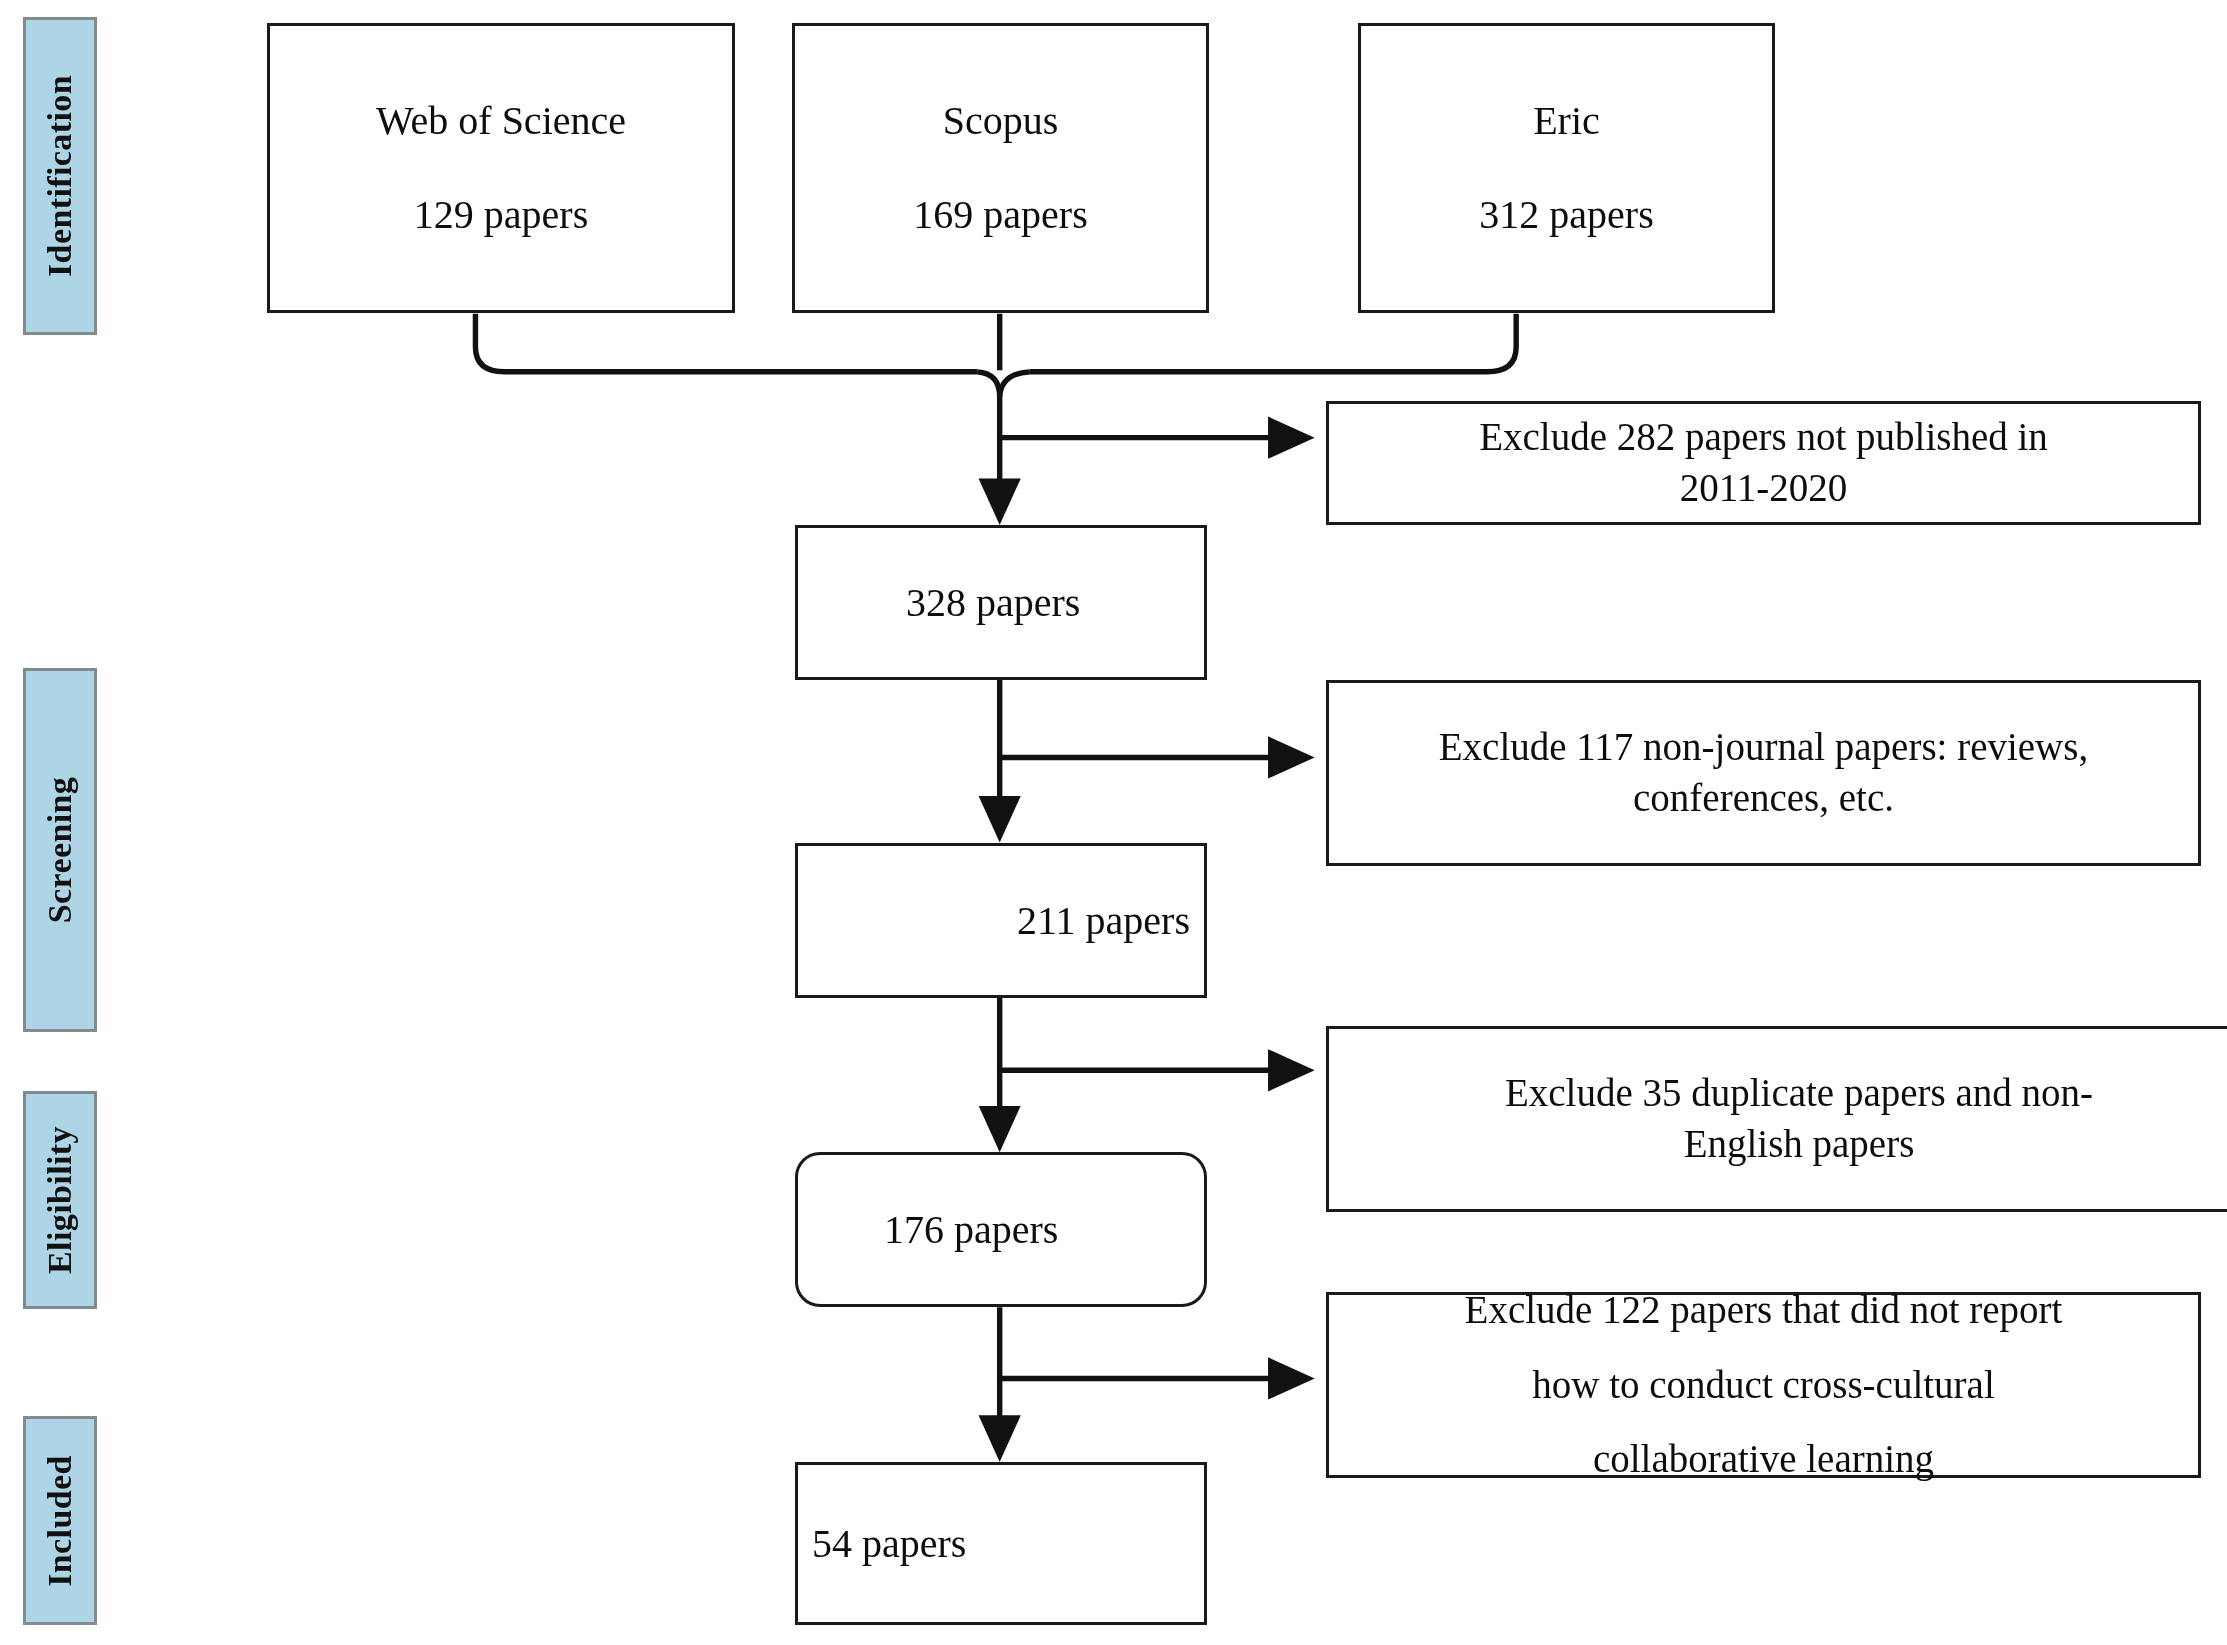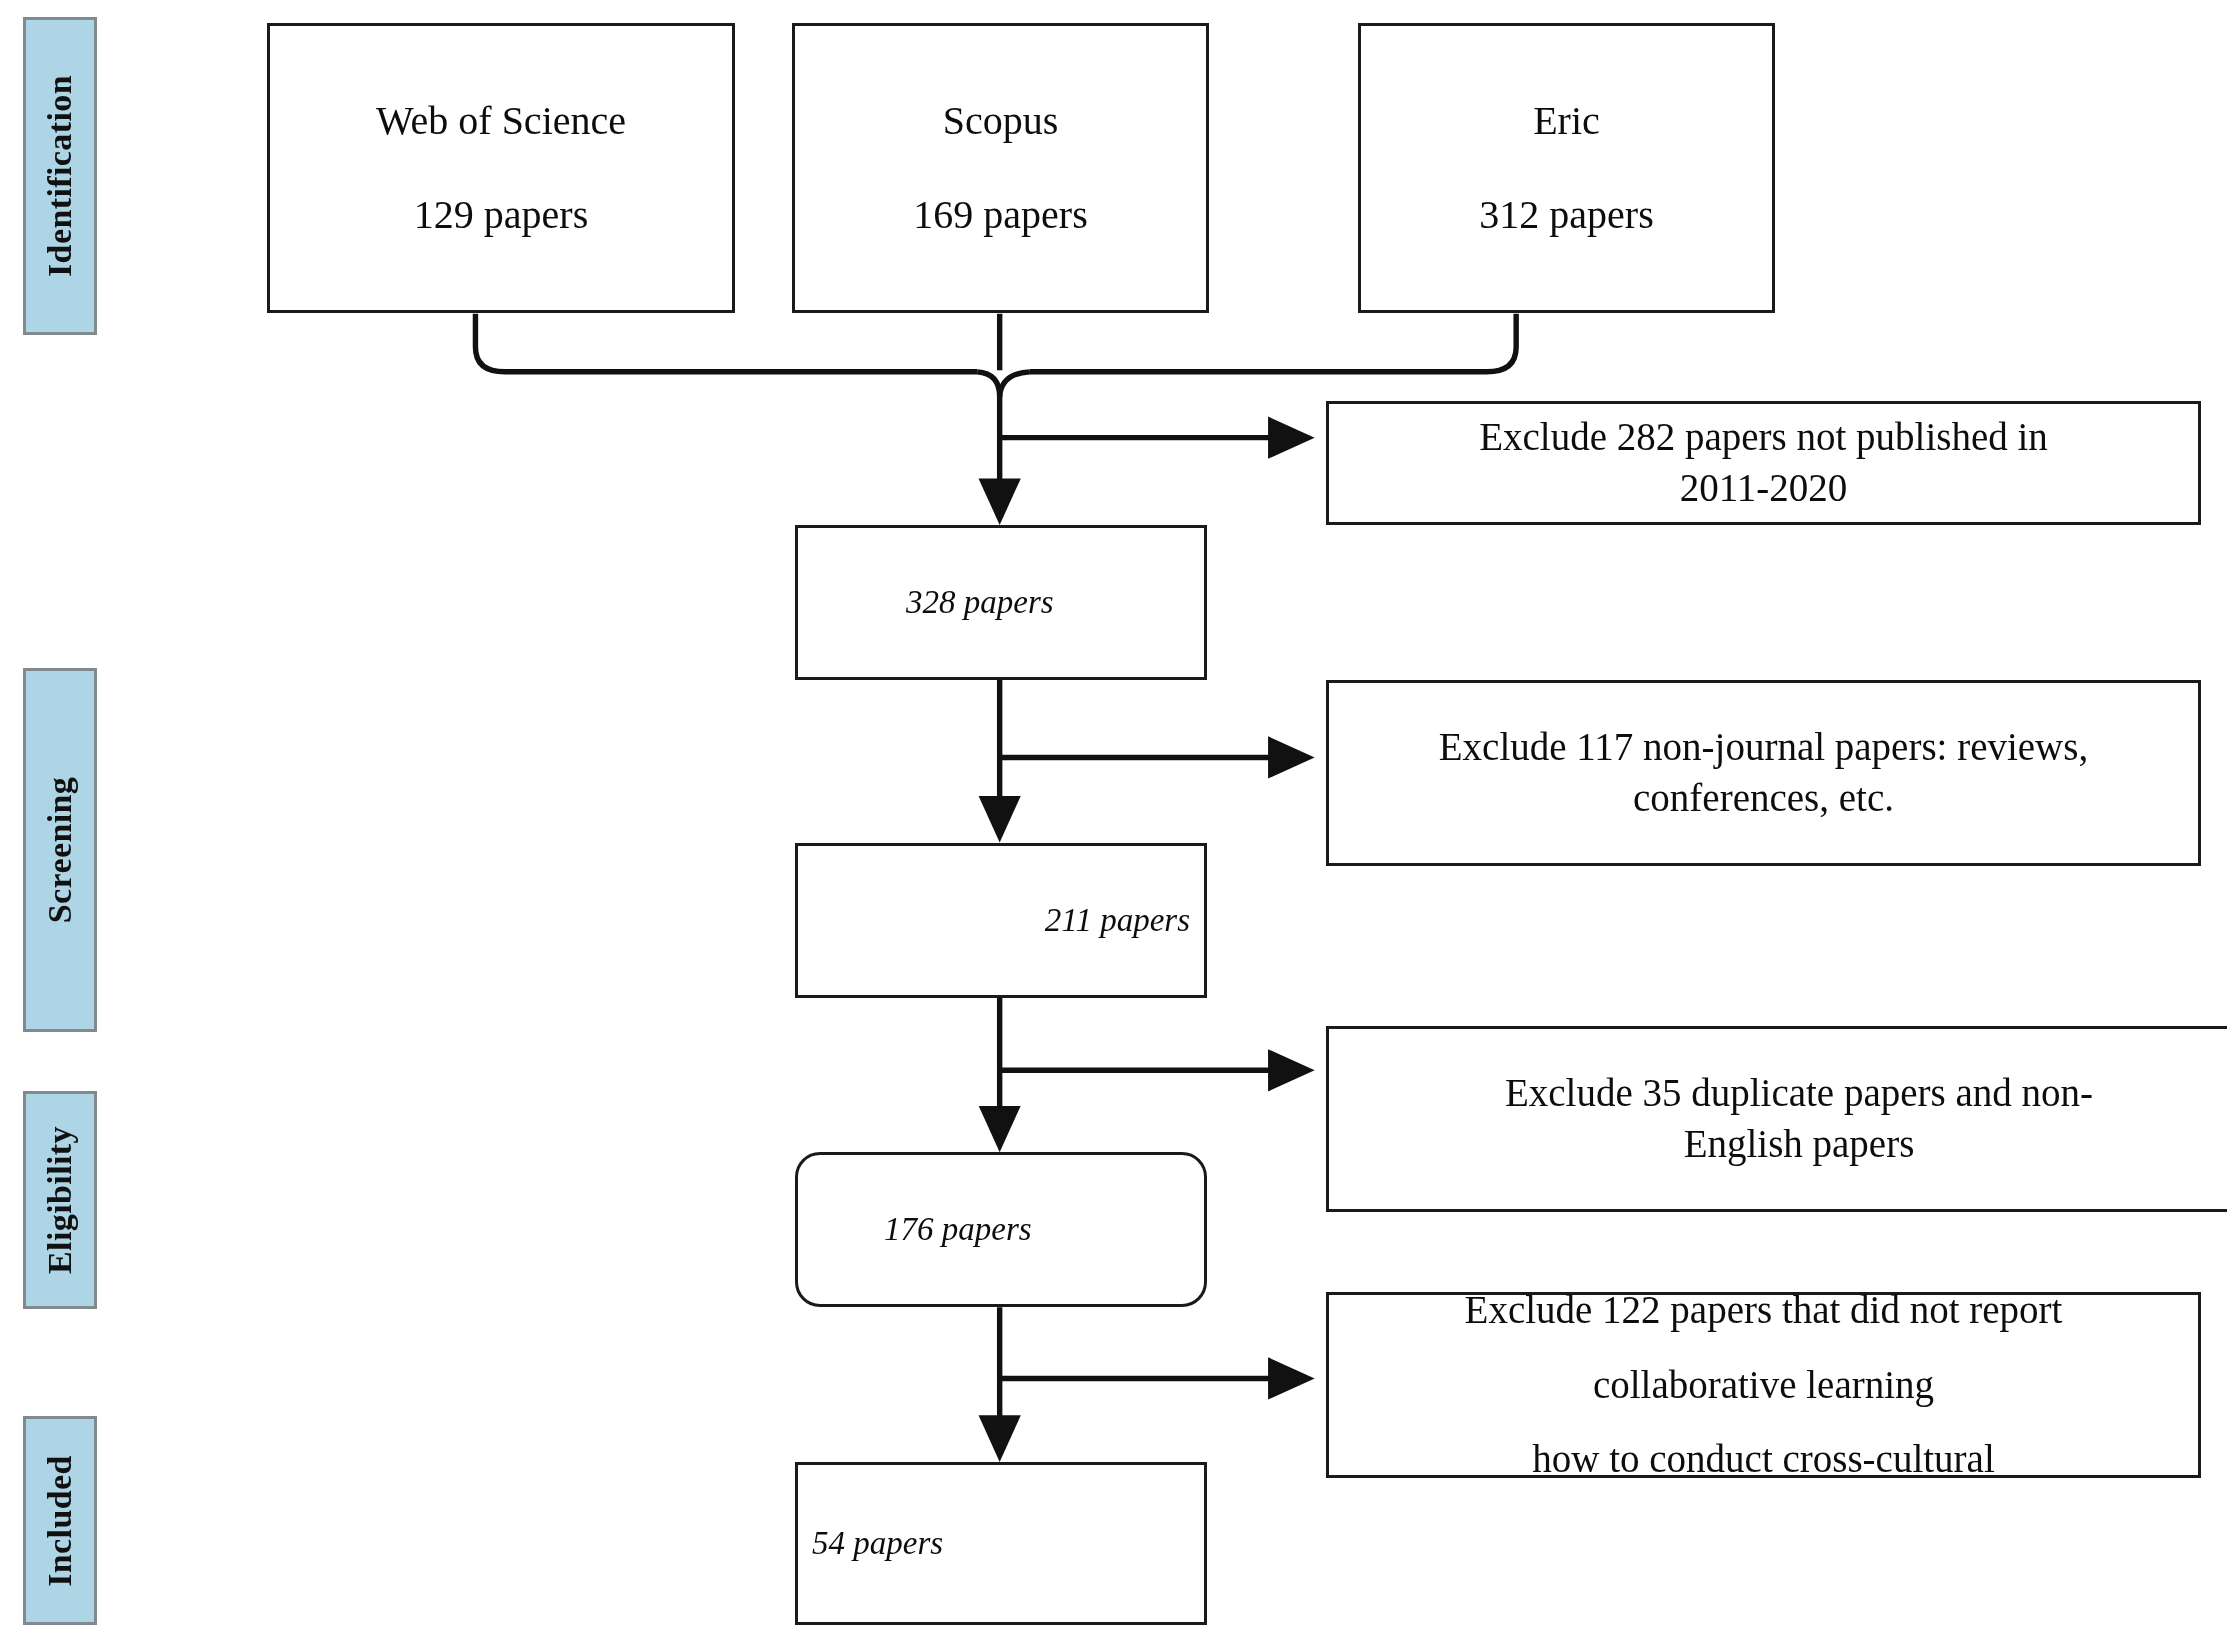--- a/index.html
+++ b/index.html
@@ -52,21 +52,21 @@
     text-align: center;
     color: #0d0d0d;
     font-family: "Liberation Serif", "DejaVu Serif", serif;
     font-size: 40px;
     line-height: 1.30;
     padding: 4.6px 14px;
   }
   .node .line-a { display: block; }
   .node .line-b { display: block; margin-top: 42px; }
 
-  .node-count { font-size: 33px; font-style: italic; }
+  .node-count { font-size: 40px; }
 
   .node-exclude {
     font-size: 39px;
     line-height: 1.30;
     padding: 7.7px 20px;
   }
 
   
   #wires {
     position: absolute;
@@ -168,18 +168,18 @@
     <span>conferences, etc.</span>
   </div>
 
   <div class="node node-exclude" style="left:1326px; top:1026px; width:946px; height:186px;">
     <span>Exclude 35 duplicate papers and non-</span>
     <span>English papers</span>
   </div>
 
   <div class="node node-exclude" style="left:1326px; top:1292px; width:875px; height:186px;gap:24px;">
     <span>Exclude 122 papers that did not report</span>
+    <span>how to conduct cross-cultural</span>
     <span>collaborative learning</span>
-    <span>how to conduct cross-cultural</span>
   </div>
 
 </div>
 
 
 </body></html>

